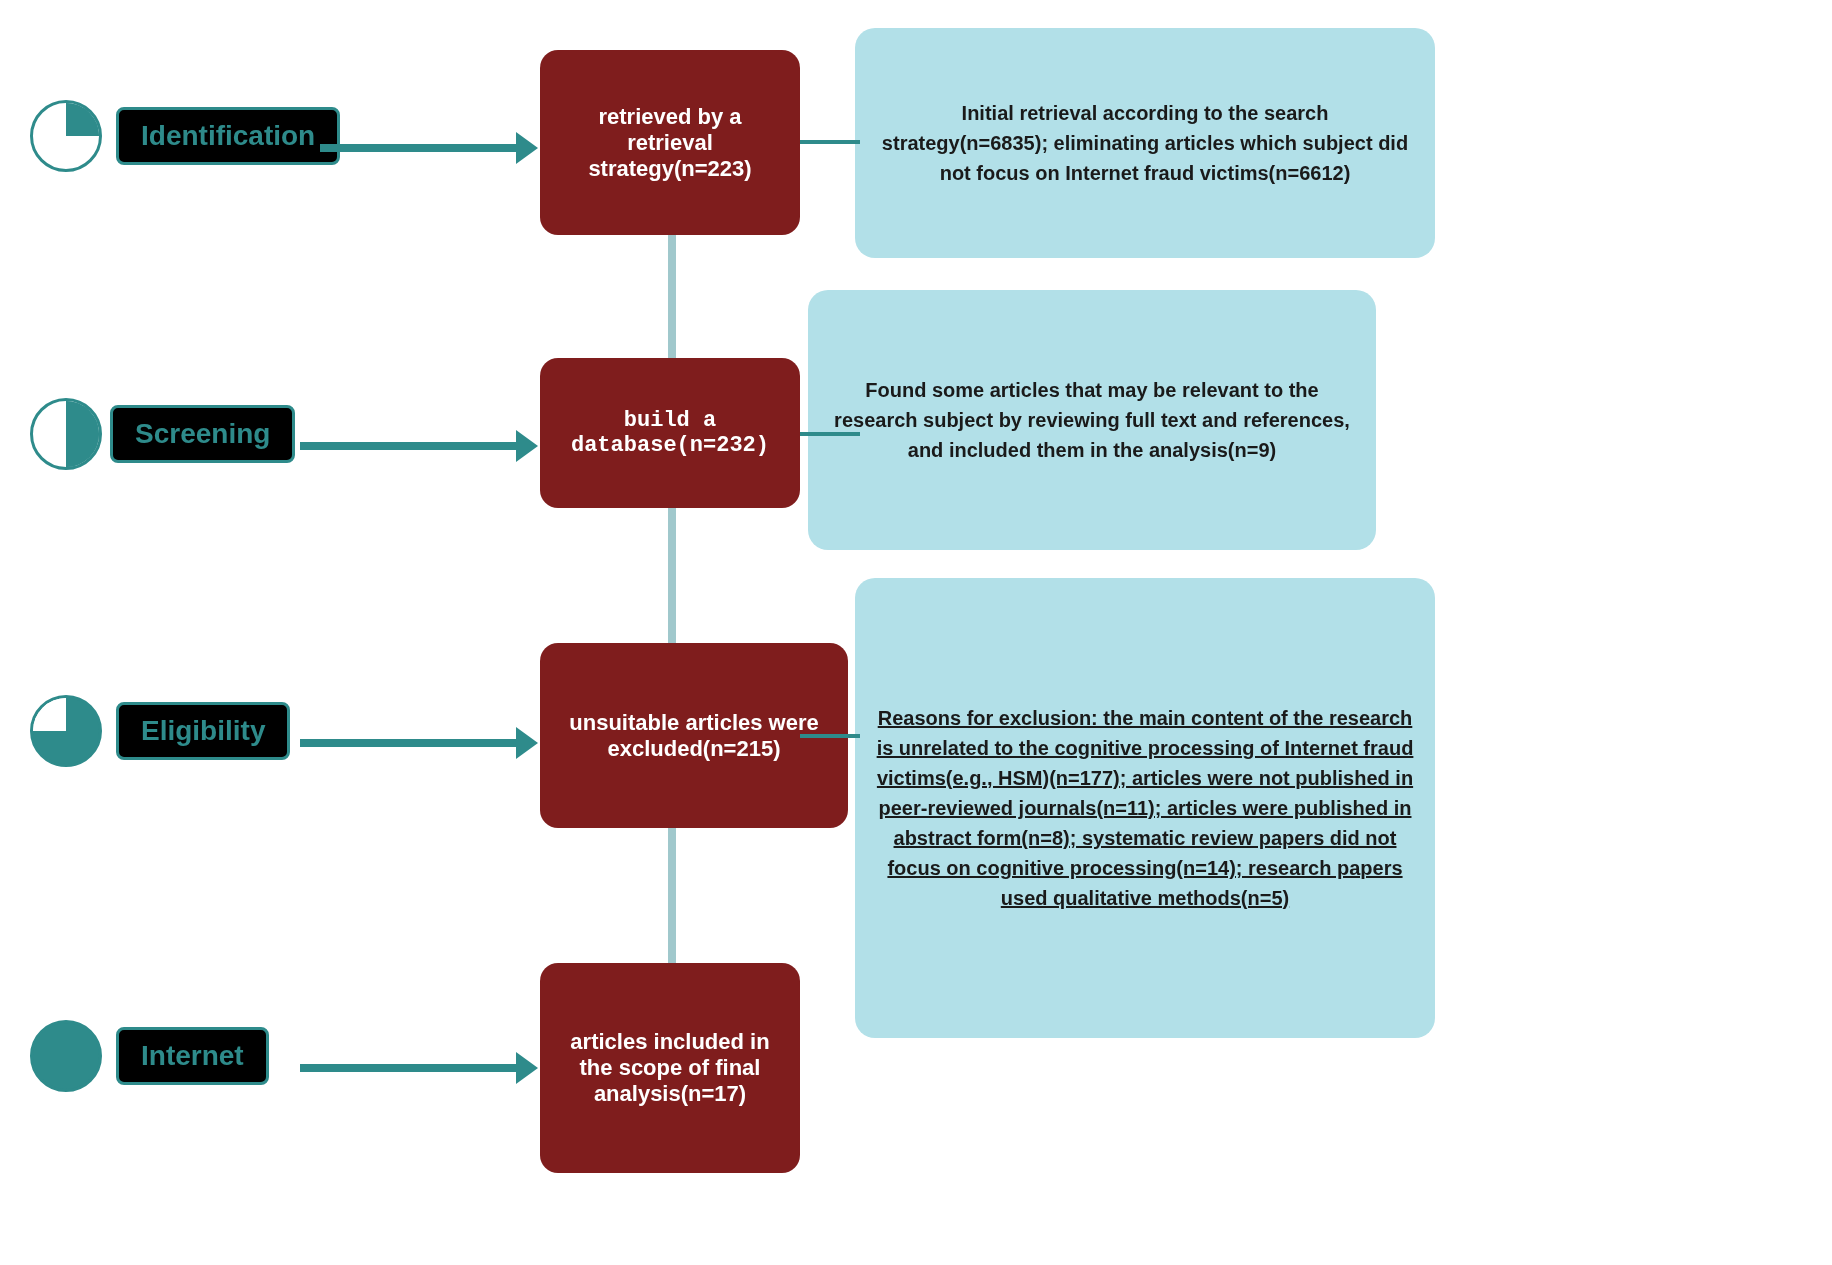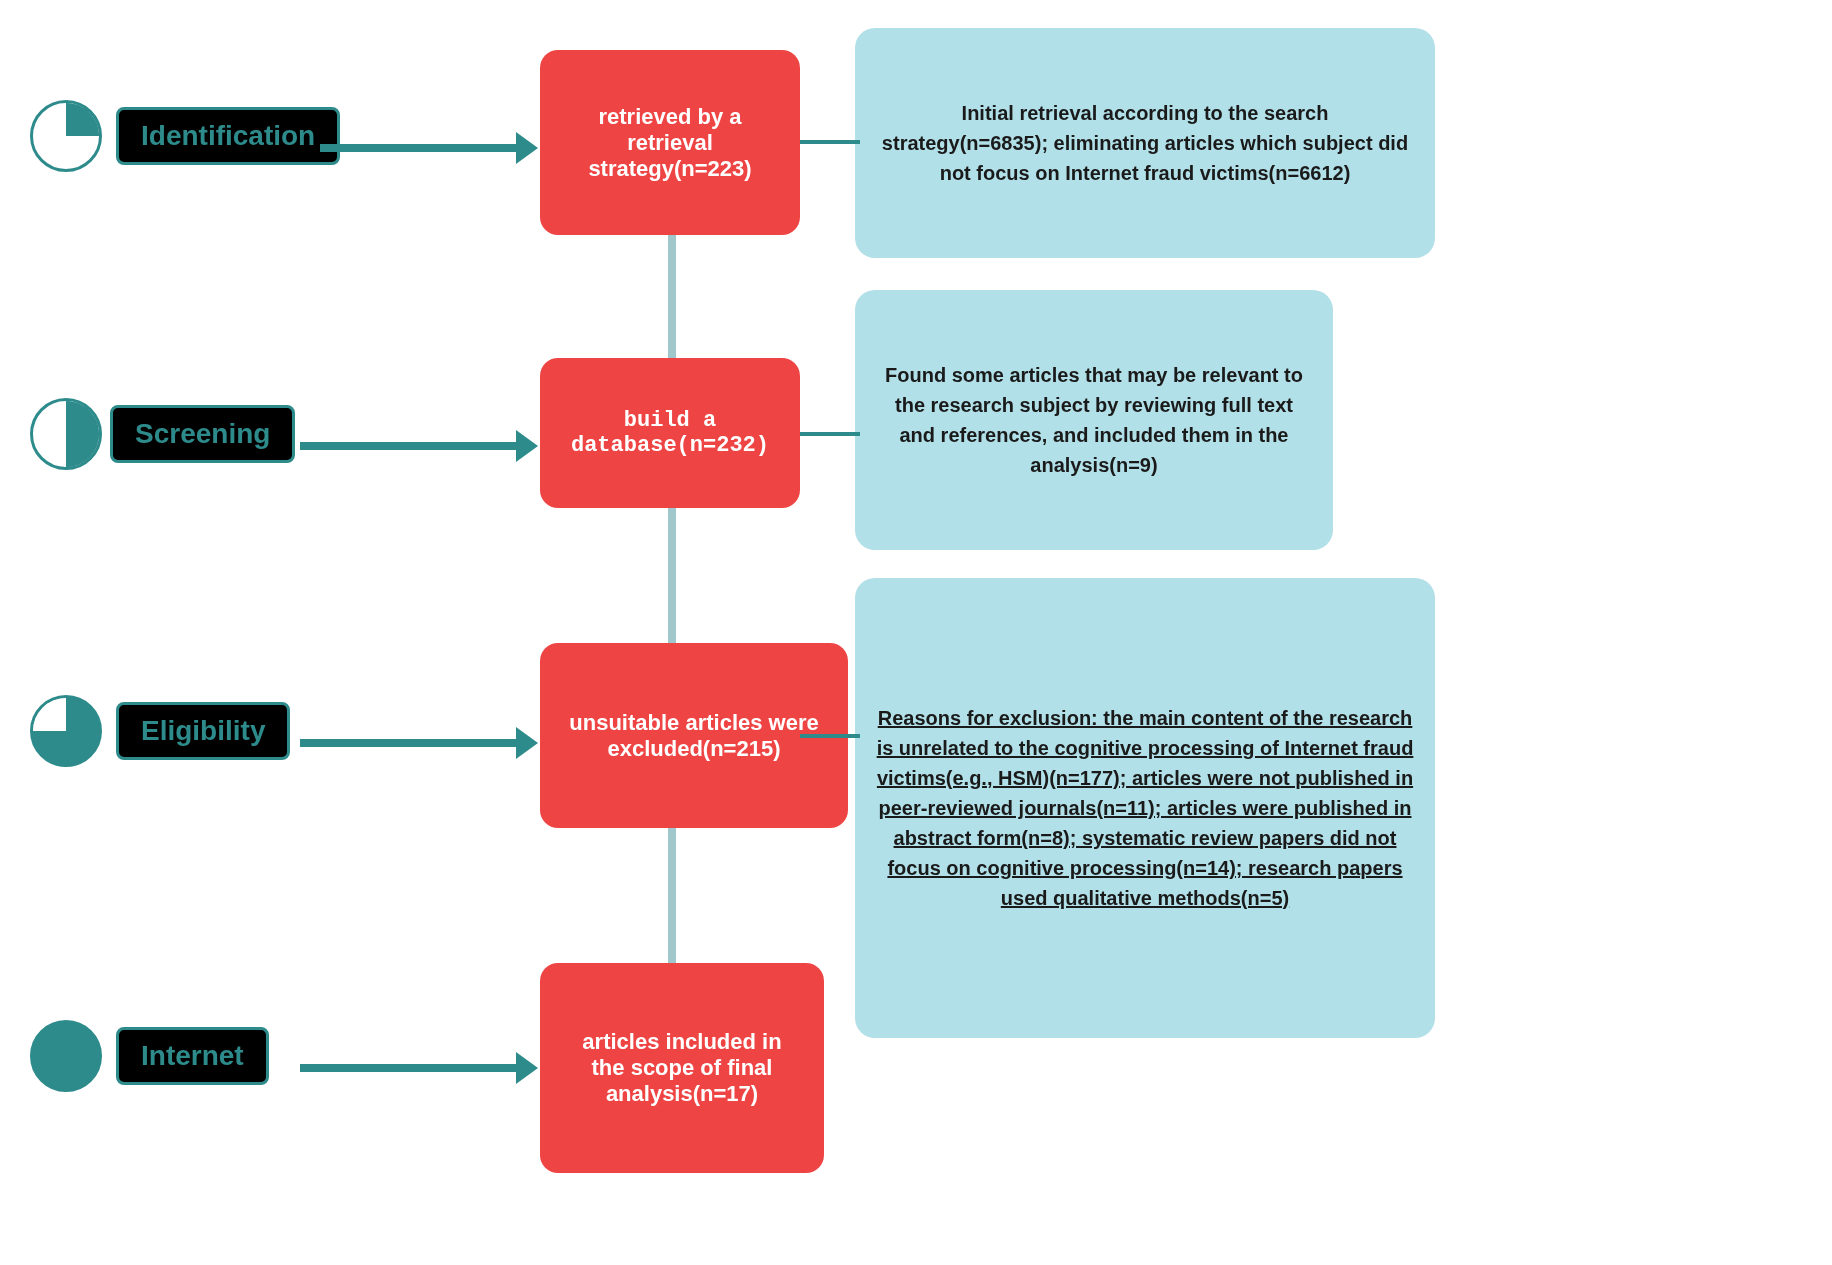--- a/index.html
+++ b/index.html
@@ -86,21 +86,21 @@
       width: 0;
       height: 0;
       border-top: 16px solid transparent;
       border-bottom: 16px solid transparent;
       border-left: 22px solid #2e8b8b;
     }
 
     
     .center-box {
       position: absolute;
-      background: #ef4444;
+      background: #7f1d1d;
       border-radius: 18px;
       color: #fff;
       font-size: 22px;
       font-weight: bold;
       text-align: center;
       display: flex;
       align-items: center;
       justify-content: flex-end;
       padding: 16px 24px;
     }
@@ -184,21 +184,21 @@
 
   <div class="arrow-right" style="position:absolute; top: 430px; left: 300px; width: 240px;">
     <div class="arrow-right-body" style="width: 216px;"></div>
     <div class="arrow-right-head"></div>
   </div>
 
   <div class="center-box" style="top:358px; left:540px; width:260px; height:150px;font-family:Liberation Mono, monospace;">
     <span>build a database(n=232)</span>
   </div>
 
-  <div class="info-box" style="top:290px; left:855px; width:478px; height:260px;">
+  <div class="info-box" style="top:290px; left:808px; width:568px; height:260px;">
     <span>Found some articles that may be relevant to the research subject by reviewing full text and references, and included them in the analysis(n=9)</span>
   </div>
 
   <div class="h-connector" style="top:432px; left:800px; width:60px;"></div>
 
   <div class="stage-label" style="position:absolute; top: 695px; left: 30px;">
     <div class="stage-circle circle-three-quarter">
       <div style="position:absolute;top:0;left:0;width:50%;height:50%;background:#fff;border-radius:50% 0 0 0;"></div>
     </div>
     <div class="stage-text">Eligibility</div>
@@ -222,17 +222,17 @@
   <div class="stage-label" style="position:absolute; top: 1020px; left: 30px;">
     <div class="stage-circle circle-full"></div>
     <div class="stage-text">Internet</div>
   </div>
 
   <div class="arrow-right" style="position:absolute; top: 1052px; left: 300px; width: 240px;">
     <div class="arrow-right-body" style="width: 216px;"></div>
     <div class="arrow-right-head"></div>
   </div>
 
-  <div class="center-box" style="top:963px; left:540px; width:284px; height:210px;">
+  <div class="center-box" style="top:963px; left:540px; width:260px; height:210px;">
     <span>articles included in the scope of final analysis(n=17)</span>
   </div>
 
 </div>
 
 </body></html>

